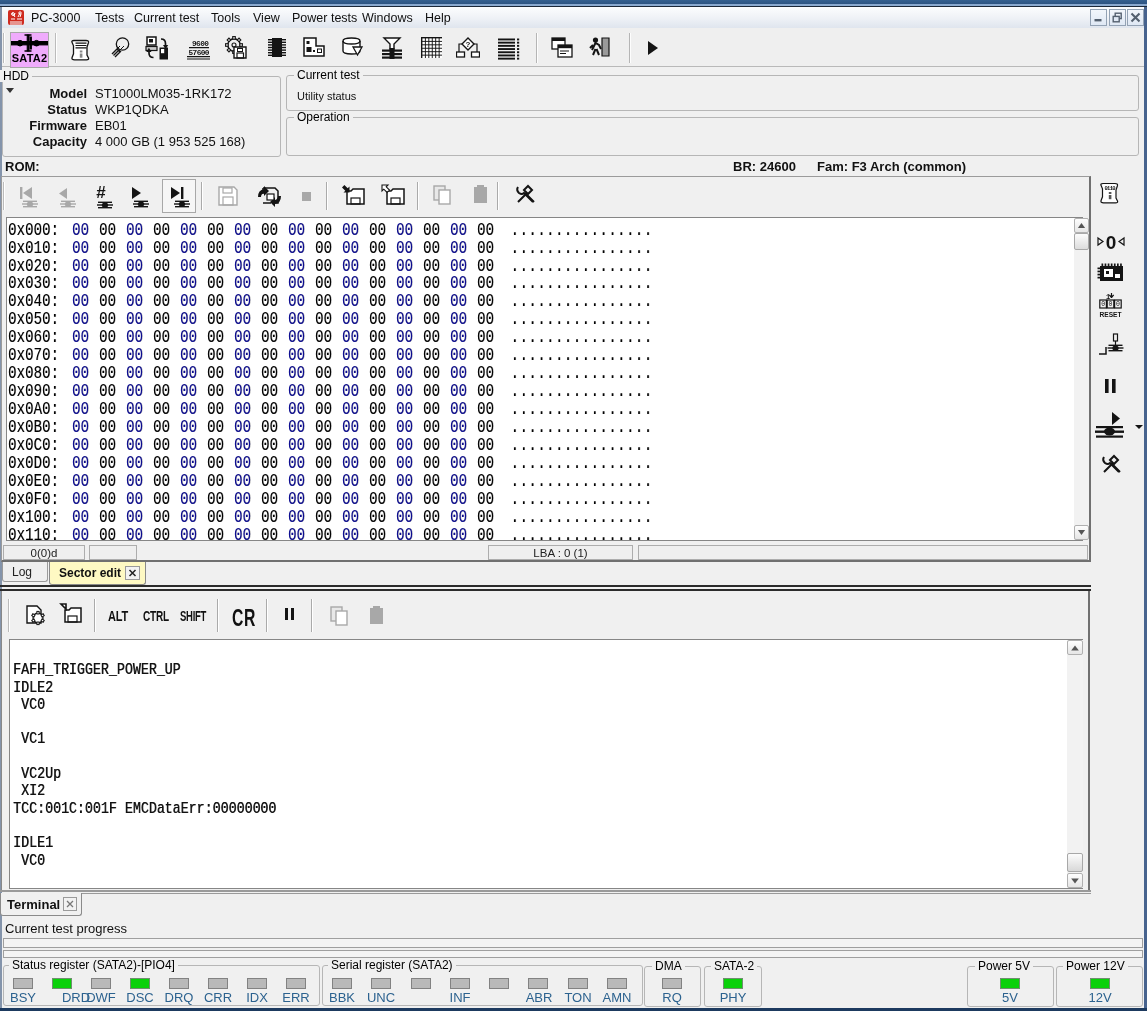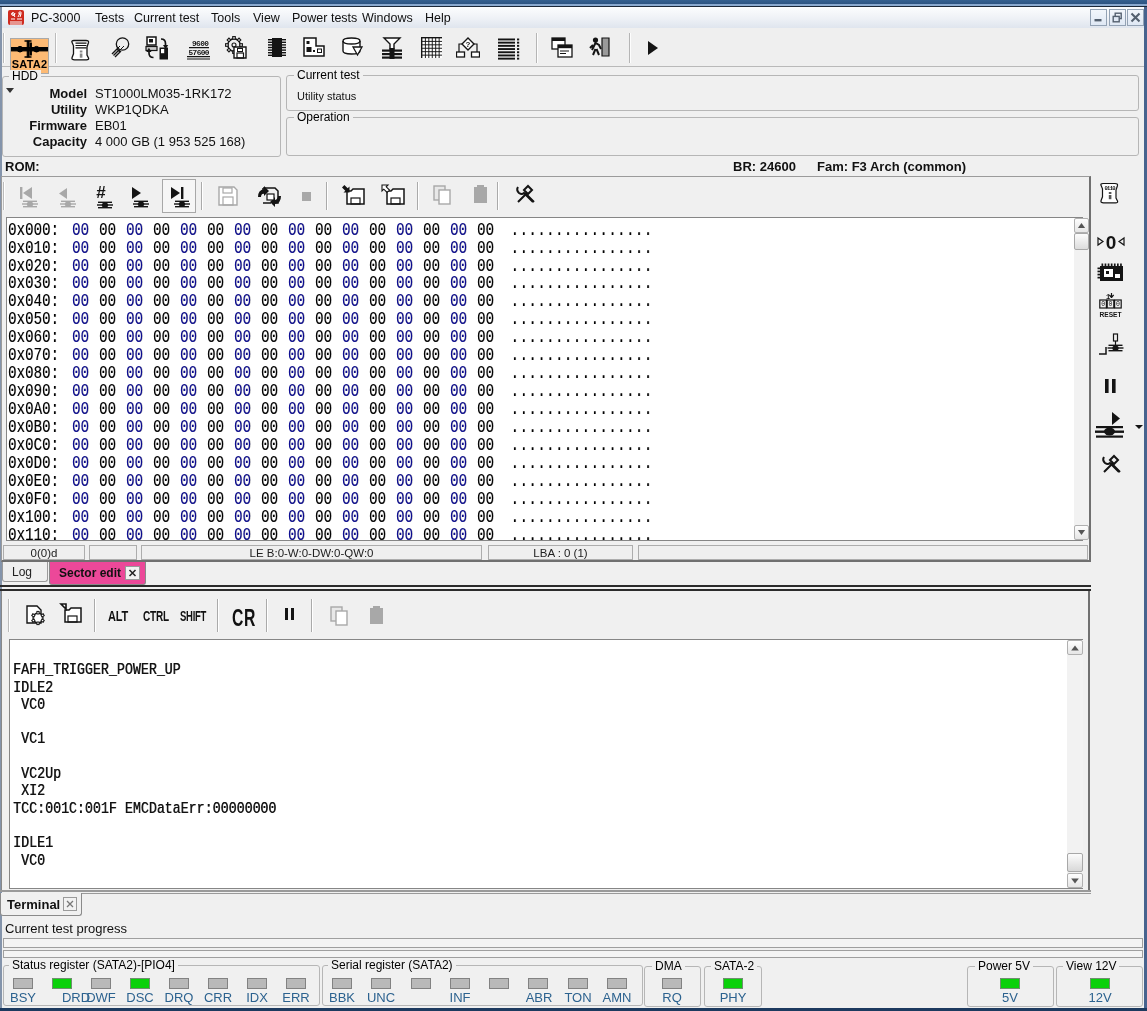--- a/index.html
+++ b/index.html
@@ -51,21 +51,21 @@
         </g>
       </svg>
     </div>
 <div class="a" style="left:1127px;top:9px;width:17px;height:17px;background:linear-gradient(to bottom,#f2f6fb,#dfe8f4);border:1px solid #93a2b4">
       <svg width="15" height="15" viewBox="0 0 15 15">
         <path d="M3.5 3.5 L11.5 11.5 M11.5 3.5 L3.5 11.5" stroke="#54606f" stroke-width="2.1"></path>
       </svg>
     </div>
 <div class="a" style="left:2px;top:28px;width:1142px;height:39px;background:#efefef;border-bottom:1px solid #b9b9b9"></div>
 <div class="a" style="left:3px;top:33px;width:2px;height:30px;border-left:1px solid #bbb;border-right:1px solid #fff"></div>
-<div class="a" style="left:10px;top:38px;width:39px;height:36px;background:#fdba74;border:1px solid #a9a9a9">
+<div class="a" style="left:10px;top:32px;width:39px;height:36px;background:#f0abfc;border:1px solid #a9a9a9">
 <svg width="37" height="20" viewBox="0 0 37 20">
         <g stroke="#000" fill="#000">
 <rect x="0" y="8.5" width="37" height="3.4"></rect>
           <circle cx="9" cy="10.2" r="2.8"></circle>
           <circle cx="25.5" cy="10.2" r="2.8"></circle>
 <rect x="16.2" y="2" width="1.8" height="16"></rect>
           <rect x="19" y="4" width="1.4" height="12"></rect>
 <path d="M13.5 2 h7 M13.5 18 h7" stroke-width="1.5"></path>
         </g>
       </svg>
@@ -270,25 +270,25 @@
         <path d="M14 2 h7 v18 h-7 z" fill="none" stroke="#141414" stroke-width="1.2"></path>
       </svg>
     </div>
 <div class="a" style="left:629px;top:33px;width:2px;height:30px;border-left:1px solid #b5b5b5;border-right:1px solid #fdfdfd"></div>
 <div class="a" style="left:645px;top:40px">
       <svg width="16" height="16" viewBox="0 0 16 16">
         <path d="M3 1 l10 7 -10 7 z" fill="#141414"></path>
       </svg>
     </div>
 <div class="gb" style="left:2px;top:76px;width:279px;height:81px"></div>
-<div class="gbt" style="left:9px;top:70px">HDD</div>
+<div class="gbt" style="left:0;top:70px">HDD</div>
 <div class="a" style="left:6px;top:88px;width:0;height:0;border-left:4px solid transparent;border-right:4px solid transparent;border-top:5px solid #333"></div>
 <div class="a" style="left:0;top:86px;width:87px;text-align:right;font-size:13px;font-weight:bold;color:#111">Model</div>
 <div class="a" style="left:95px;top:86px;font-size:13px;color:#111">ST1000LM035-1RK172</div>
-<div class="a" style="left:0;top:102px;width:87px;text-align:right;font-size:13px;font-weight:bold;color:#111">Utility</div>
+<div class="a" style="left:0;top:102px;width:87px;text-align:right;font-size:13px;font-weight:bold;color:#111">Status</div>
 <div class="a" style="left:95px;top:102px;font-size:13px;color:#111">WKP1QDKA</div>
 <div class="a" style="left:0;top:118px;width:87px;text-align:right;font-size:13px;font-weight:bold;color:#111">Firmware</div>
 <div class="a" style="left:95px;top:118px;font-size:13px;color:#111">EB01</div>
 <div class="a" style="left:0;top:134px;width:87px;text-align:right;font-size:13px;font-weight:bold;color:#111">Capacity</div>
 <div class="a" style="left:95px;top:134px;font-size:13px;color:#111">4 000 GB (1 953 525 168)</div>
 <div class="gb" style="left:286px;top:75px;width:853px;height:36px"></div>
 <div class="gbt" style="left:294px;top:69px">Current test</div>
 <div class="a" style="left:297px;top:90px;font-size:11px;color:#111">Utility status</div>
 <div class="gb" style="left:286px;top:117px;width:853px;height:39px"></div>
 <div class="gbt" style="left:294px;top:111px">Operation</div>
@@ -868,25 +868,24 @@
       </svg>
     </div>
 <div class="a" style="left:1100px;top:453px">
       <svg width="24" height="24" viewBox="0 0 24 24">
         <path d="M4 19 L13 10 M10 7 l4 -4 4 4 -4 4 z" stroke="#141414" stroke-width="2" fill="none"></path>
         <path d="M20 19 L11 10 M4 4 q-2 3 1 6 q3 2 5 0 l9 9" stroke="#141414" stroke-width="2" fill="none"></path>
       </svg>
     </div>
 <div class="a" style="left:3px;top:545px;width:82px;height:15px;background:#efefef;border:1px solid #adadad;font-size:11.5px;color:#222;text-align:center;line-height:14px;white-space:nowrap;overflow:hidden">0(0)d</div>
 <div class="a" style="left:89px;top:545px;width:48px;height:15px;background:#efefef;border:1px solid #adadad;font-size:11.5px;color:#222;text-align:center;line-height:14px;white-space:nowrap;overflow:hidden"></div>
-<div class="a" style="left:141px;top:545px;width:341px;height:15px;background:#efefef;border:1px solid #adadad;font-size:11.5px;color:#222;text-align:center;line-height:14px;white-space:nowrap;overflow:hidden">LE B:0-W:0-DW:0-QW:0</div>
 <div class="a" style="left:488px;top:545px;width:145px;height:15px;background:#efefef;border:1px solid #adadad;font-size:11.5px;color:#222;text-align:center;line-height:14px;white-space:nowrap;overflow:hidden">LBA : 0 (1)</div>
 <div class="a" style="left:638px;top:545px;width:450px;height:15px;background:#efefef;border:1px solid #adadad;font-size:11.5px;color:#222;text-align:center;line-height:14px;white-space:nowrap;overflow:hidden"></div>
 <div class="a" style="left:2px;top:562px;width:46px;height:20px;background:#efefef;border:1px solid #9a9a9a;border-top:none;border-radius:0 0 3px 3px;font-size:12px;color:#222;padding:3px 0 0 9px">Log</div>
-<div class="a" style="left:49px;top:562px;width:97px;height:23px;background:#ec4899;border:1px solid #8a8a8a;border-top:none;border-radius:0 0 3px 3px;font-size:12px;font-weight:bold;color:#111;padding:4px 0 0 9px">Sector edit</div>
+<div class="a" style="left:49px;top:562px;width:97px;height:23px;background:#fef9c3;border:1px solid #8a8a8a;border-top:none;border-radius:0 0 3px 3px;font-size:12px;font-weight:bold;color:#111;padding:4px 0 0 9px">Sector edit</div>
 <div class="a" style="left:125px;top:566px;width:15px;height:14px;border:1px solid #9a9a9a;background:#f2f2f2">
       <svg width="13" height="12" viewBox="0 0 13 12">
         <path d="M3.5 3 L9.5 9 M9.5 3 L3.5 9" stroke="#222" stroke-width="1.5"></path>
       </svg>
     </div>
 <div class="a" style="left:0;top:585px;width:1091px;height:2px;background:#2b2b2b"></div>
 <div class="a" style="left:0;top:589px;width:1091px;height:2px;background:#2b2b2b"></div>
 <div class="a" style="left:1px;top:591px;width:1089px;height:300px;background:#f0f0f0;border-left:1px solid #888;border-right:2px solid #707070"></div>
 <div class="a" style="left:0;top:890px;width:1091px;height:2px;background:#9a9a9a"></div>
 <div class="a" style="left:8px;top:599px;width:2px;height:33px;border-left:1px solid #bbb;border-right:1px solid #fff"></div>
@@ -1008,15 +1007,15 @@
 <div class="blab" style="left:653px;top:990px;width:38px">RQ</div>
 <div class="gb" style="left:704px;top:966px;width:58px;height:41px"></div>
     <div class="gbt" style="left:711px;top:960px">SATA-2</div>
 <div class="led g" style="left:723px;top:978px"></div>
 <div class="blab" style="left:714px;top:990px;width:38px">PHY</div>
 <div class="gb" style="left:967px;top:966px;width:87px;height:41px"></div>
     <div class="gbt" style="left:975px;top:960px">Power 5V</div>
 <div class="led g" style="left:1000px;top:978px"></div>
 <div class="blab" style="left:991px;top:990px;width:38px">5V</div>
 <div class="gb" style="left:1056px;top:966px;width:87px;height:41px"></div>
-    <div class="gbt" style="left:1063px;top:960px">View 12V</div>
+    <div class="gbt" style="left:1063px;top:960px">Power 12V</div>
 <div class="led g" style="left:1090px;top:978px"></div>
 <div class="blab" style="left:1081px;top:990px;width:38px">12V</div>
 </div>
 </body></html>

